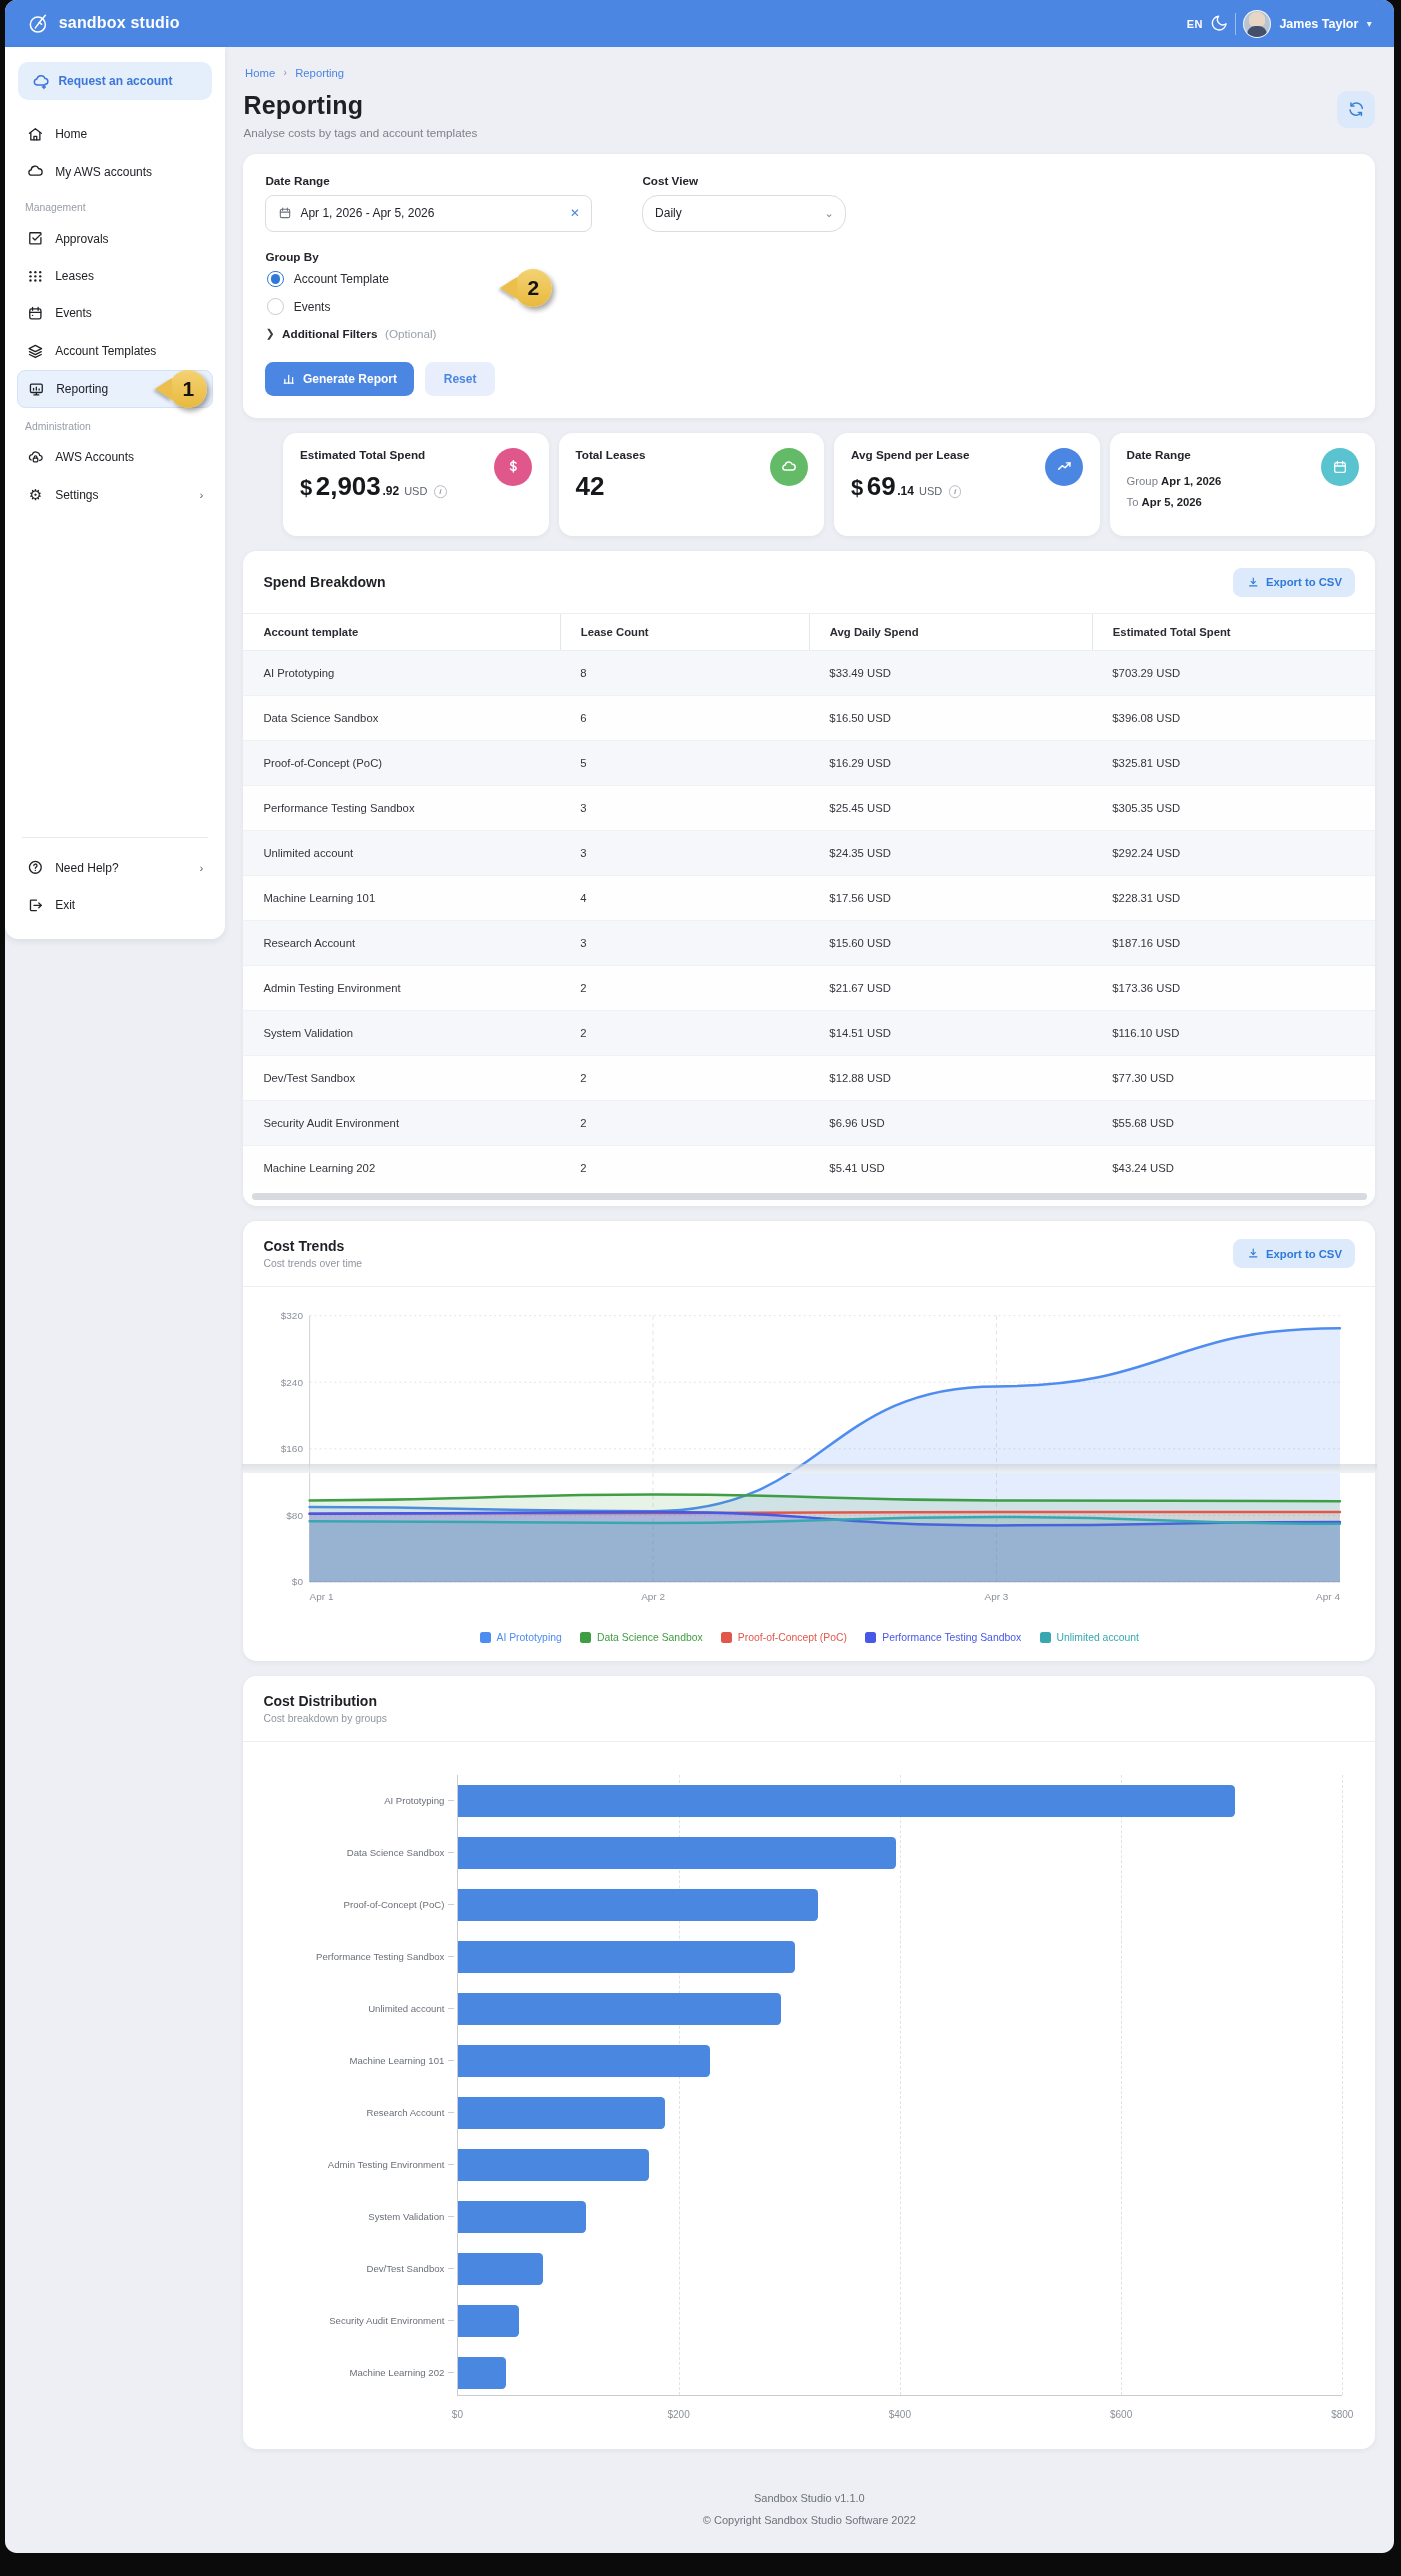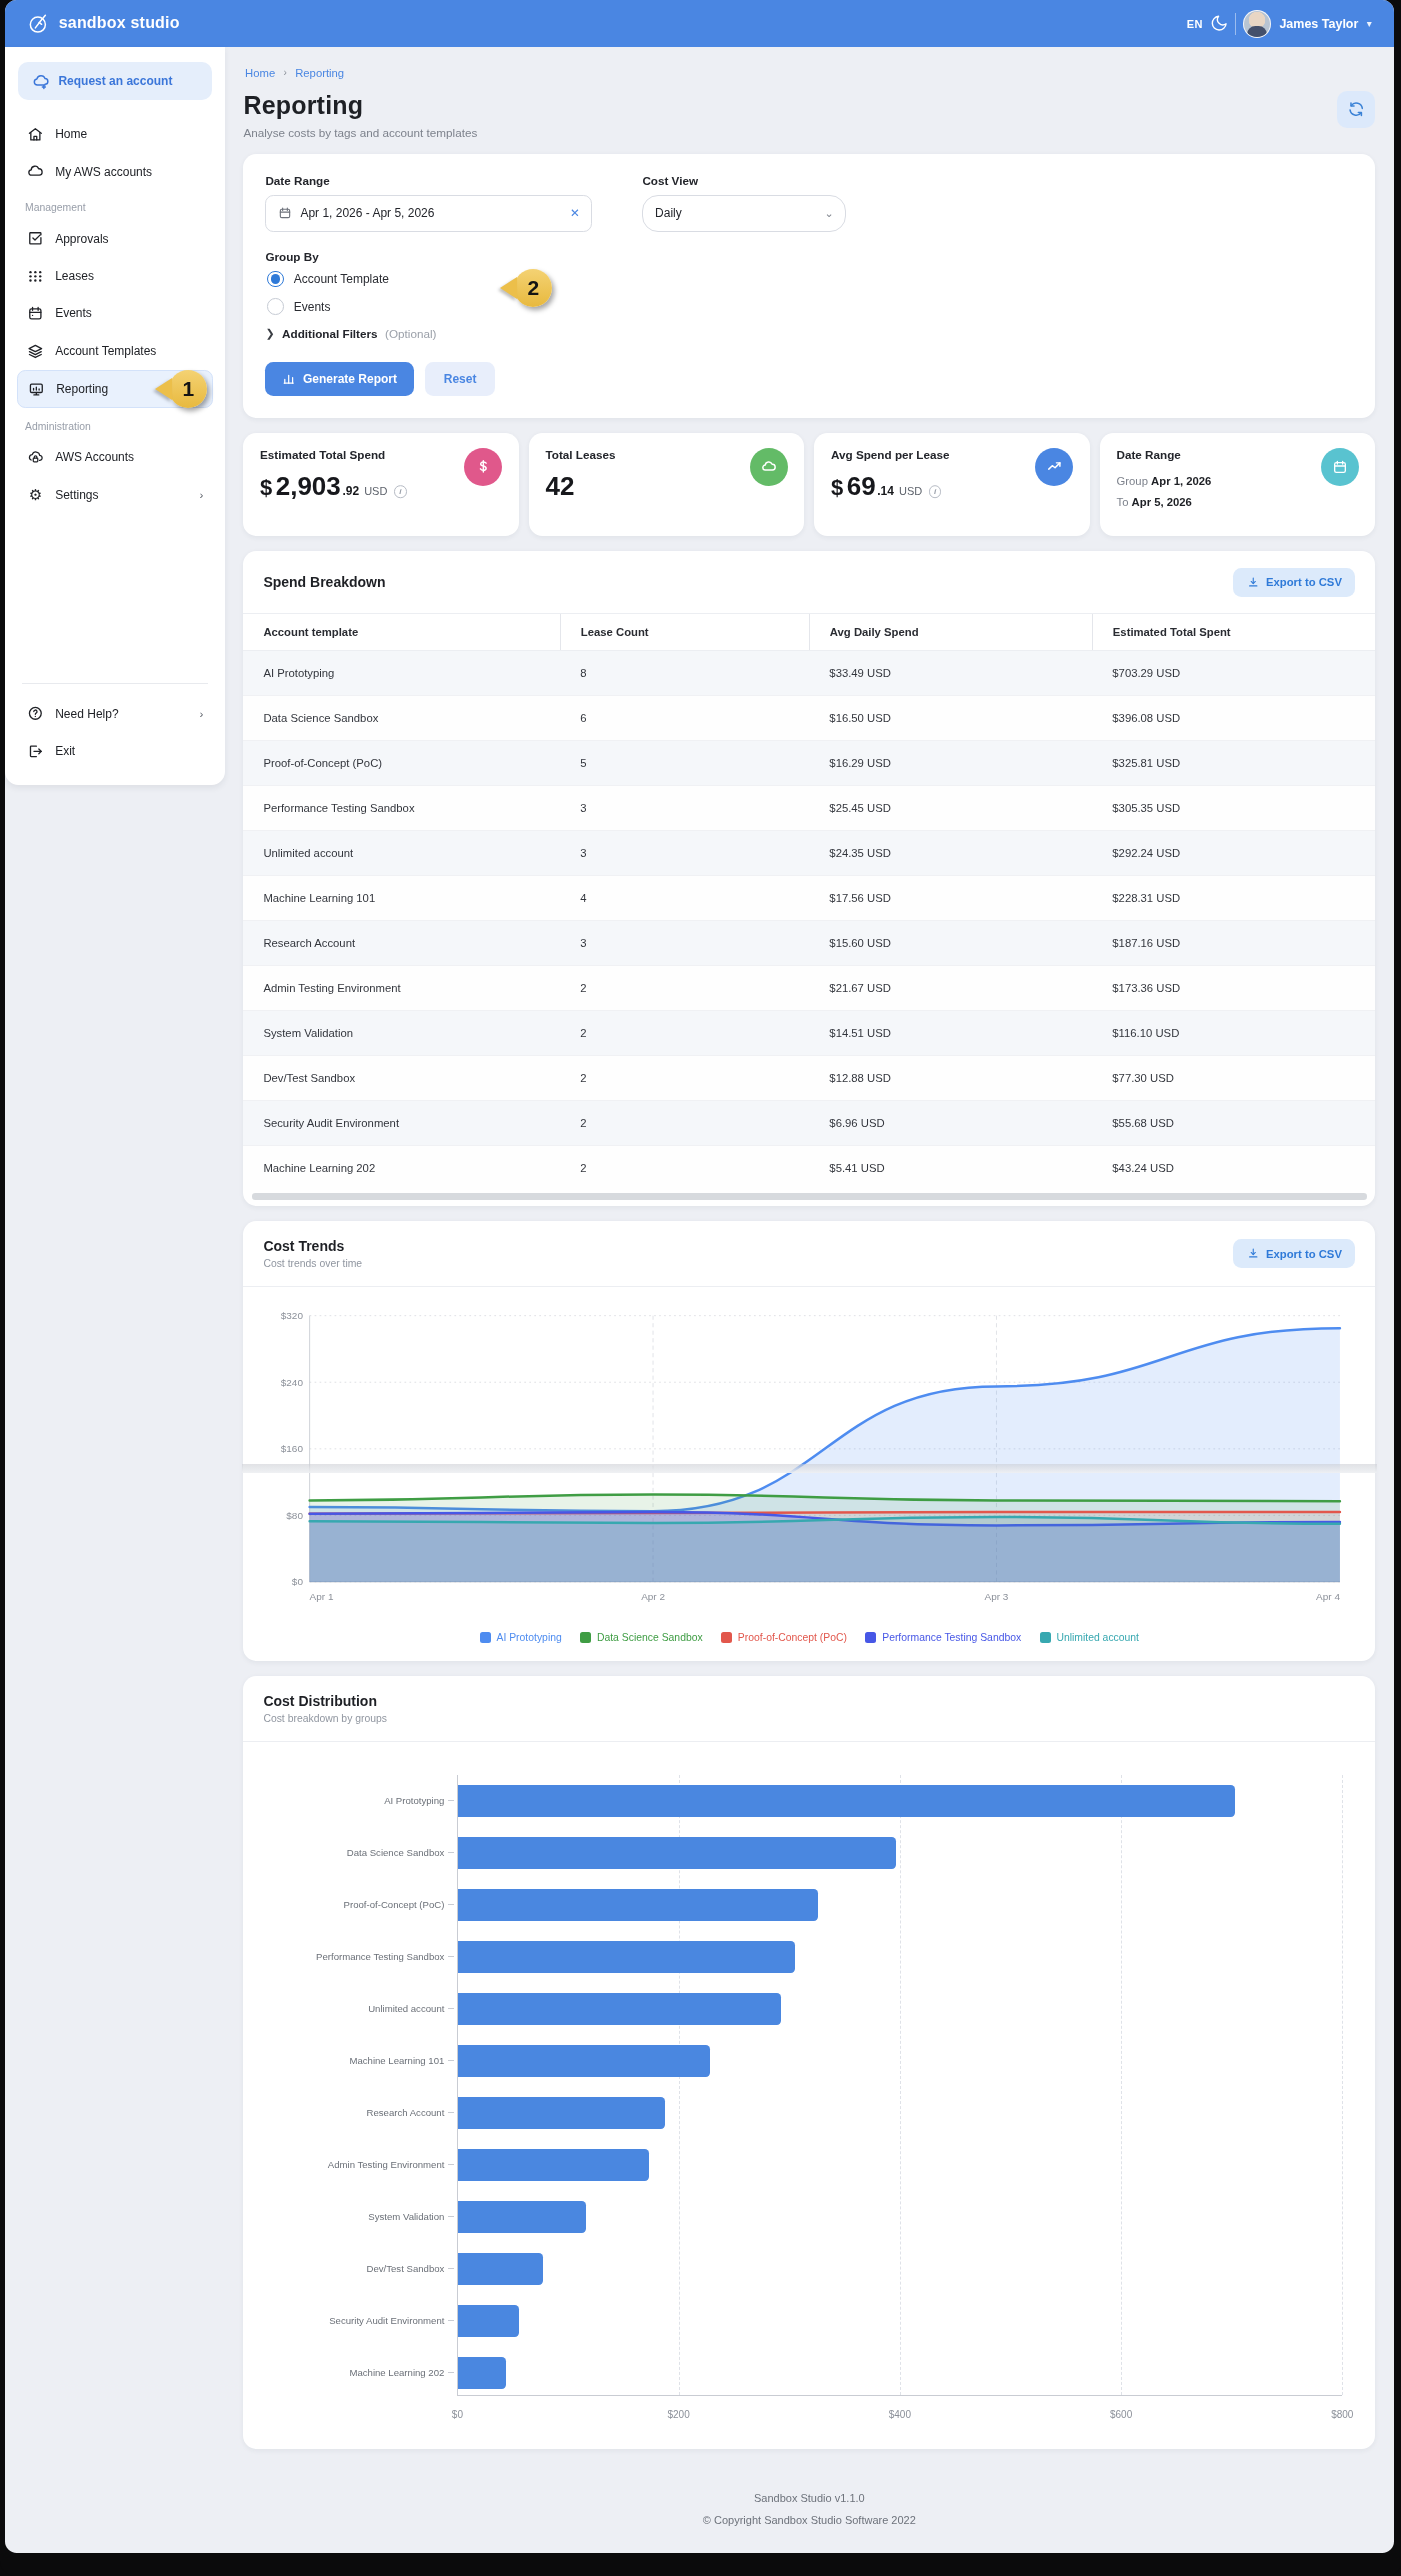--- a/index.html
+++ b/index.html
@@ -16,21 +16,21 @@
   .moon { width: 18.4px; height: 18.4px; cursor: pointer; }
   .top-divider { width: 0.8px; height: 22px; background: rgba(255,255,255,.45); }
   .userchip { display: flex; align-items: center; gap: 8.3px; cursor: pointer; }
   .avatar { width: 28px; height: 28px; border-radius: 50%; background: radial-gradient(circle at 50% 35%, #e8d6c4 0 38%, #b8c4d2 40%); position: relative; overflow: hidden; border: 1.7px solid rgba(255,255,255,.85); }
   .avatar::after { content:''; position:absolute; left:50%; top:58%; transform:translateX(-50%); width:20px; height:15px; border-radius:8.3px 8.3px 0 0; background:#44506b; }
   .username { font-size: 12.5px; font-weight: 600; }
   .caret { font-size: 10px; opacity: .9; }
 
   
   .layout { display: flex; flex: 1; align-items: flex-start; min-height: 0; }
-  .sidebar { width: 220px; flex: 0 0 220px; background: #fff; height: 738px; border-radius: 0 0 13.4px 13.4px; box-shadow: 0 2.5px 6.7px rgba(40,50,70,.08); display: flex; flex-direction: column; padding: 13.4px 10px 15px; }
+  .sidebar { width: 220px; flex: 0 0 220px; background: #fff; height: 892px; border-radius: 0 0 13.4px 13.4px; box-shadow: 0 2.5px 6.7px rgba(40,50,70,.08); display: flex; flex-direction: column; padding: 13.4px 10px 15px; }
   .request-btn { display: flex; align-items: center; gap: 8.3px; background: #e5eefb; color: #3b76d9; font-weight: 700; font-size: 12px; border: none; border-radius: 10px; padding: 10px 13.4px; cursor: pointer; margin: 1.7px 3.3px 15px; }
   .request-btn svg { flex: 0 0 auto; }
   .nav-item { display: flex; align-items: center; gap: 11px; padding: 9.2px 10px; margin: 0.8px 1.7px; border-radius: 8.3px; font-size: 12px; font-weight: 500; color: #202227; cursor: pointer; position: relative; }
   .nav-item .nav-icon { width: 17.5px; height: 17.5px; display: flex; align-items: center; justify-content: center; color: #202227; }
   .nav-item.active { background: #e9f1fd; border: 0.8px solid #d3e2fa; }
   .nav-section { font-size: 10.4px; color: #989ea9; margin: 11.7px 10px 6.7px; }
   .nav-spacer { flex: 1; }
   .nav-divider { height: 0.8px; background: #e8eaee; margin: 8.3px 6.7px 11.7px; }
   .nav-chevron { margin-left: auto; color: #5a5f68; font-size: 11.7px; }
   .gear-glyph { font-size: 15px; line-height: 1; }
@@ -69,21 +69,21 @@
   .radio.checked::after { content:''; position: absolute; inset: 2.5px; border-radius: 50%; background: #2f7ad8; }
   .addl-filters { display: flex; align-items: center; gap: 7.5px; margin-top: 11.7px; font-size: 11.7px; cursor: pointer; }
   .addl-filters .chev { color: #3a3d43; font-size: 11px; }
   .addl-filters b { color: #23252b; }
   .addl-filters .opt { color: #9ba0a9; font-weight: 400; }
   .filters-actions { display: flex; gap: 11.7px; margin-top: 22px; }
   .btn-primary { display: flex; align-items: center; gap: 7.5px; background: #4a86e2; color: #fff; font-weight: 700; font-size: 12px; border: none; border-radius: 8.3px; padding: 10px 16.7px; cursor: pointer; }
   .btn-ghost { background: #e8eefb; color: #4a86e2; font-weight: 700; font-size: 12px; border: none; border-radius: 8.3px; padding: 10px 18.4px; cursor: pointer; }
 
   
-  .stats-row { display: flex; gap: 10px; margin-bottom: 15px; }
+  .stats-row { display: flex; gap: 10px; margin-bottom: 15px; margin-left: 40px; }
   .stat-card { flex: 1; padding: 15px 16.7px; display: flex; justify-content: space-between; min-height: 103px; }
   .stat-label { font-size: 11.7px; font-weight: 700; color: #23252b; margin-bottom: 10px; }
   .stat-value { font-size: 26px; font-weight: 700; color: #17181c; display: flex; align-items: baseline; gap: 1.7px; }
   .stat-value .cur { font-size: 22px; margin-right: 1.7px; }
   .stat-value .cents { font-size: 12px; font-weight: 700; }
   .stat-value .unit { font-size: 11px; font-weight: 400; color: #5d626b; margin-left: 3.3px; }
   .info-dot { width: 12.5px; height: 12.5px; border-radius: 50%; border: 0.8px solid #b7bcc5; color: #9aa0aa; font-size: 8px; display: inline-flex; align-items: center; justify-content: center; margin-left: 5px; transform: translateY(-0.8px); font-style: italic; font-weight: 700; }
   .stat-icon { width: 38px; height: 38px; border-radius: 50%; display: flex; align-items: center; justify-content: center; color: #fff; flex: 0 0 auto; }
   .daterange-lines { font-size: 11.3px; color: #7d828c; line-height: 1.9; }
   .daterange-lines b { color: #1e2025; font-weight: 700; }

